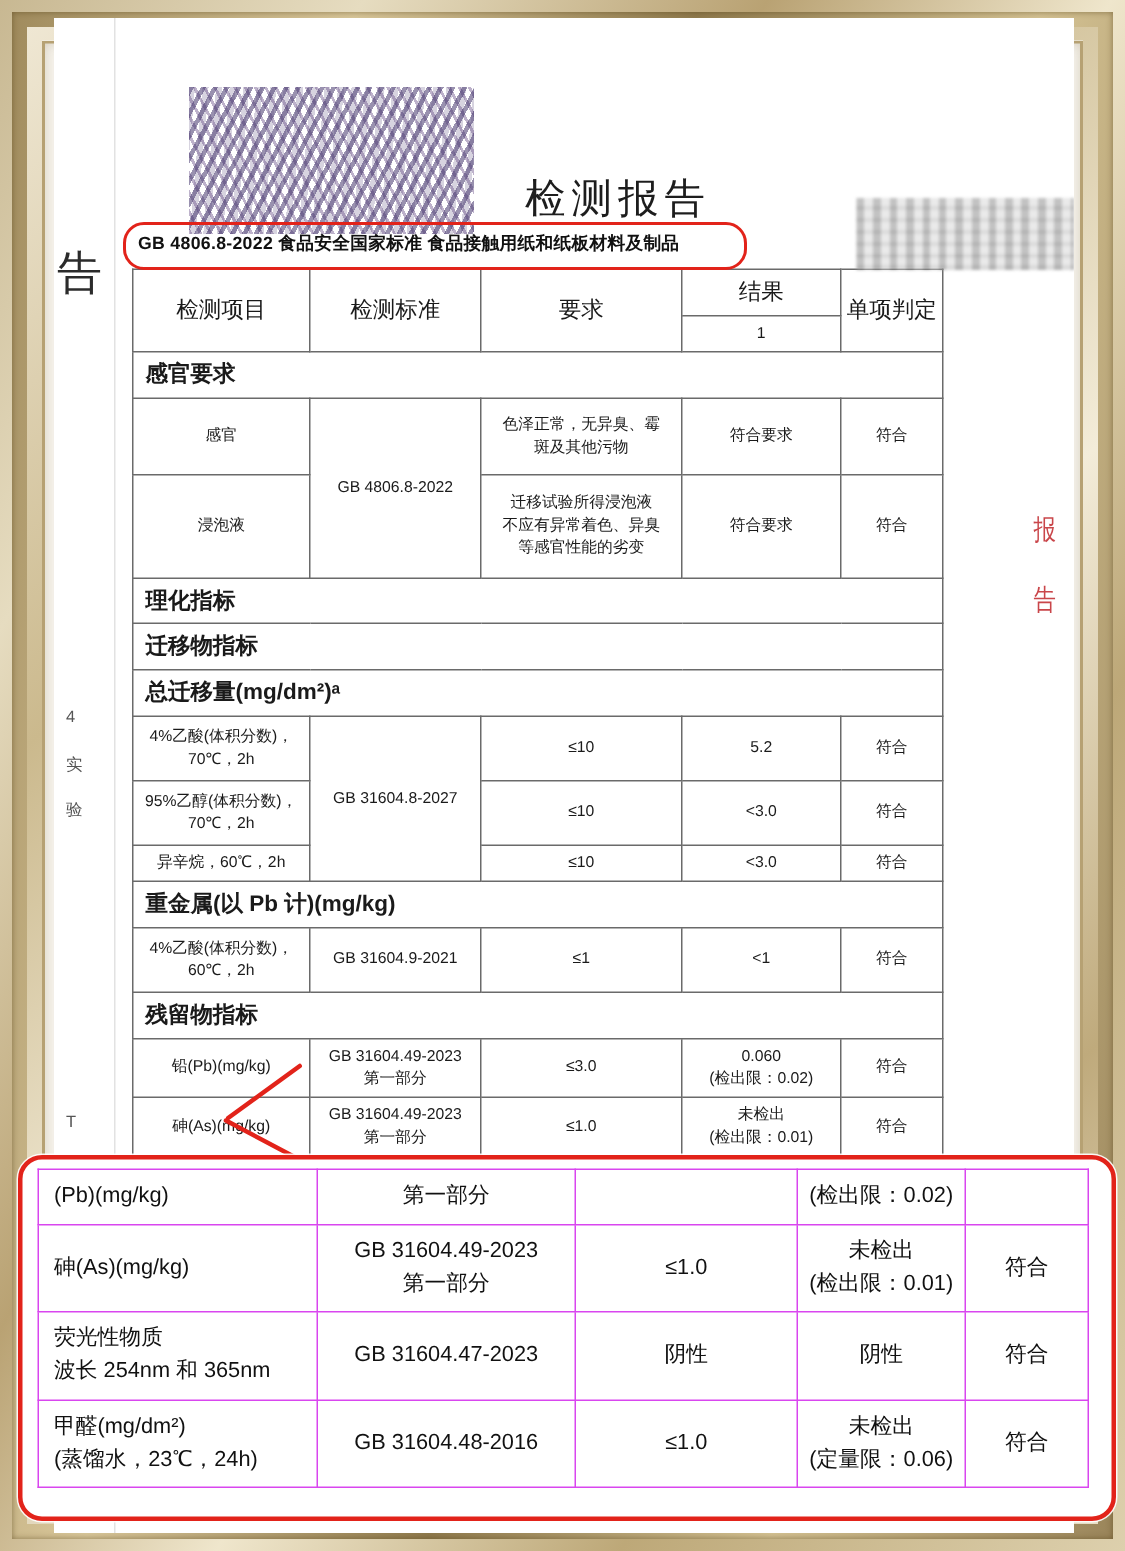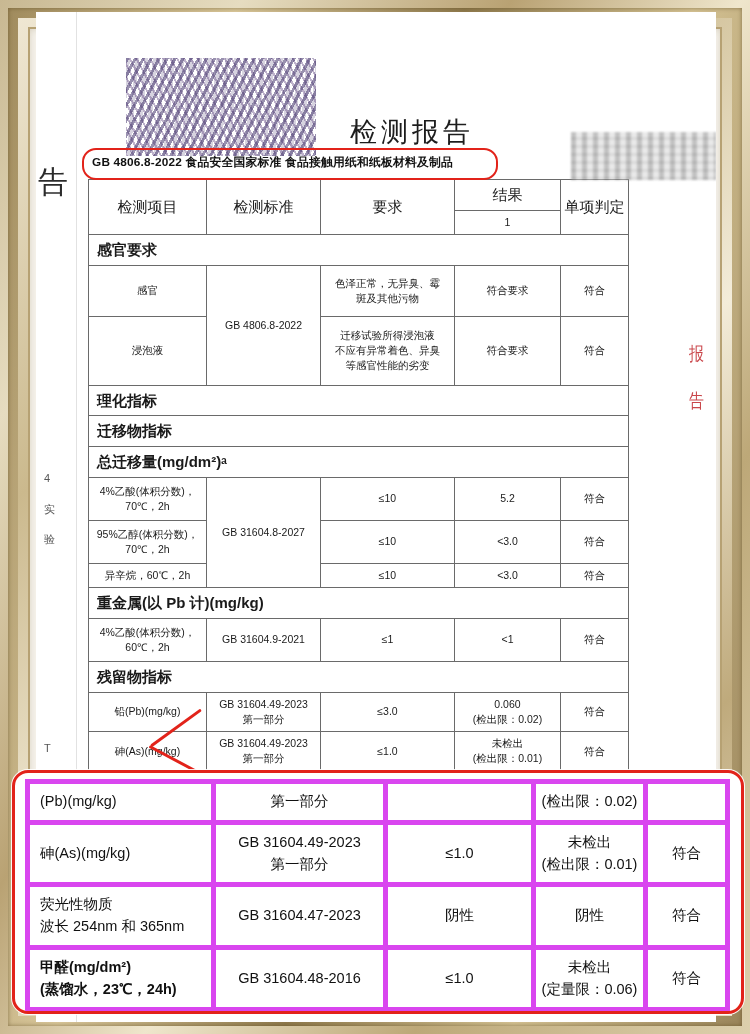--- a/index.html
+++ b/index.html
@@ -206,21 +206,21 @@
   }
   table.zoom {
     border-collapse: collapse;
     width: 700px;
     table-layout: fixed;
     font-size: 14.5px;
     color: #111;
     margin: 6px 0 0 10px;
   }
   table.zoom td {
-    border: 5px solid #d946ef;
+    border: 1px solid #d946ef;
     padding: 7px 4px;
     text-align: center;
     vertical-align: middle;
     line-height: 1.5;
   }
   table.zoom td.l { text-align: left; padding-left: 10px; }
   .z1 { width: 186px; }
   .z2 { width: 172px; }
   .z3 { width: 148px; }
   .z4 { width: 112px; }
@@ -426,21 +426,21 @@
         </tr>
         <tr>
           <td class="l" style="white-space:pre-line;">荧光性物质
 波长 254nm 和 365nm</td>
           <td>GB 31604.47-2023</td>
           <td>阴性</td>
           <td>阴性</td>
           <td>符合</td>
         </tr>
         <tr>
-          <td class="l" style="white-space:pre-line;font-weight:bold;">甲醛(mg/dm²)
+          <td class="l" style="white-space:pre-line;">甲醛(mg/dm²)
 (蒸馏水，23℃，24h)</td>
           <td>GB 31604.48-2016</td>
           <td>≤1.0</td>
           <td style="white-space:pre-line;">未检出
 (定量限：0.06)</td>
           <td>符合</td>
         </tr>
       </tbody>
     </table>
   </div>

